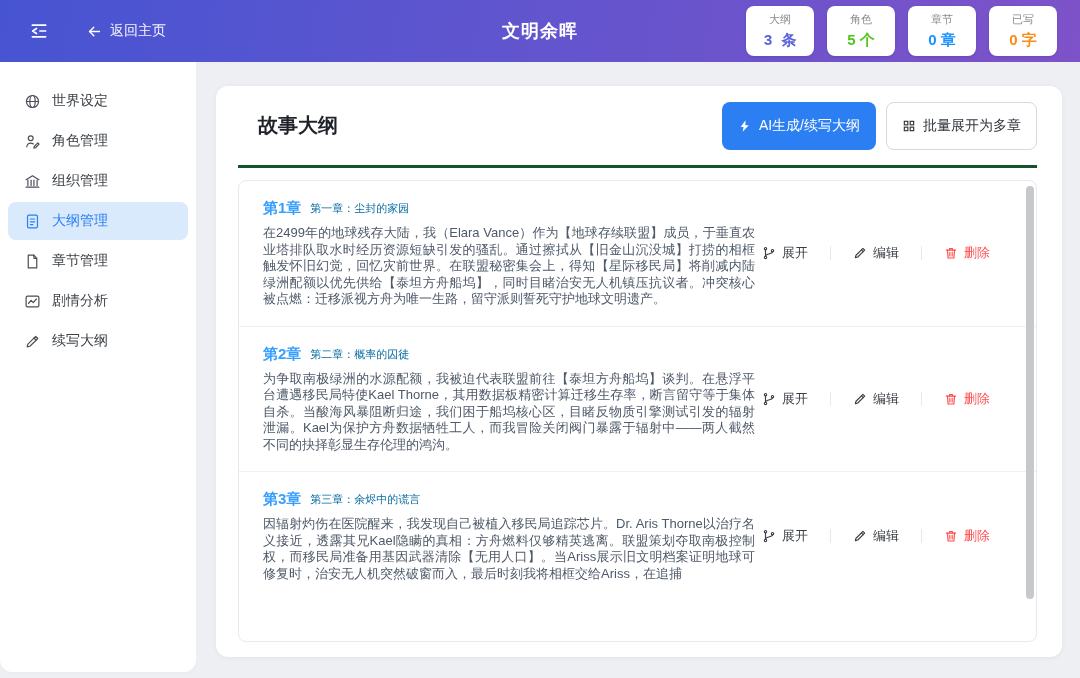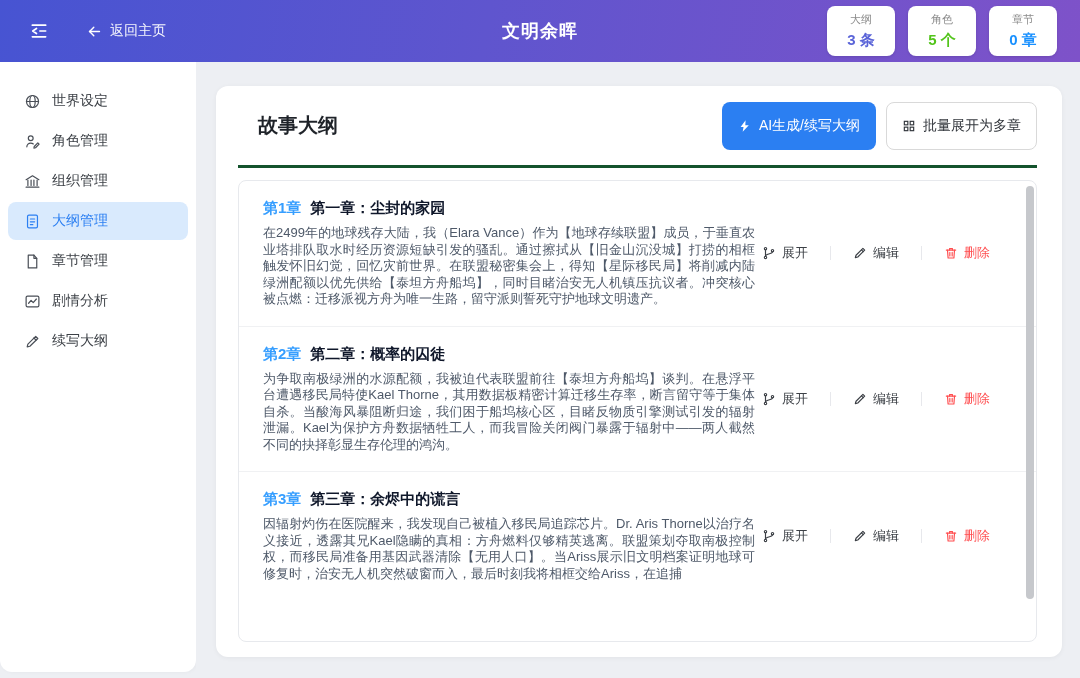--- a/index.html
+++ b/index.html
@@ -47,21 +47,21 @@
   .btn-primary { background:#2b7ff2; color:#fff; }
   .btn-default { background:#fff; color:#33373d; border-color:#d9d9d9; }
 
   .list { position:relative; margin-top:12px; height:462px;
     border:1px solid #e7e9ed; border-radius:8px; overflow:hidden; background:#fff; }
   .row { display:flex; align-items:center; padding:18px 46px 18px 24px; }
   .row + .row { border-top:1px solid #f0f1f3; }
   .row-text { width:492px; }
   .row-title { display:flex; align-items:center; gap:9px; margin-bottom:7px; }
   .chap-badge { color:#369eff; font-size:15px; font-weight:700; }
-  .chap-name { color:#0f172a; font-size:15px; font-weight:700; }
+  .chap-name { color:#0369a1; font-size:11px; font-weight:400; }
   .chap-summary { color:#4e5969; font-size:13px; line-height:16.5px; text-align:justify; }
   .row-actions { margin-left:auto; display:flex; align-items:center; }
   .action { display:flex; align-items:center; gap:6px; font-size:13px; color:#3c4046; cursor:pointer; }
   .action svg { stroke:#3c4046; }
   .action.danger { color:#ff4d4f; }
   .action.danger svg { stroke:#ff4d4f; }
   .v-div { width:1px; height:14px; background:#e7e8ec; margin:0 22px; }
 
   .scrollbar { position:absolute; top:3px; bottom:3px; right:2px; width:8px; }
   .scroll-thumb { position:absolute; top:2px; width:8px; height:91%;
@@ -87,29 +87,33 @@
         <path d="M19 12H5"></path>
           <path d="M11 6l-6 6 6 6"></path>
       </svg>
       <span>返回主页</span>
     </div>
   </div>
   <div class="hdr-title">文明余晖</div>
   <div class="stats">
     <div class="stat-card">
         <div class="stat-label">大纲</div>
-        <div class="stat-value" style="color: rgb(90, 100, 216);">3 条</div>
+        <div class="stat-value" style="color: rgb(90, 100, 216); font-family: Liberation Mono, monospace;">3 条</div>
       </div>
       <div class="stat-card">
         <div class="stat-label">角色</div>
         <div class="stat-value" style="color: rgb(82, 196, 26);">5 个</div>
       </div>
       <div class="stat-card">
         <div class="stat-label">章节</div>
         <div class="stat-value" style="color: rgb(24, 144, 255);">0 章</div>
+      </div>
+      <div class="stat-card">
+        <div class="stat-label">已写</div>
+        <div class="stat-value" style="color: rgb(250, 140, 22);">0 字</div>
       </div>
   </div>
 </div>
 
 <div class="sidebar">
   <div class="nav-item">
       <span class="nav-icon">
         <svg fill="none" stroke-width="1.7" stroke-linecap="round" stroke-linejoin="round" width="17" height="17" viewBox="0 0 24 24">
           <circle cx="12" cy="12" r="8.5"></circle>
           <ellipse cx="12" cy="12" rx="3.8" ry="8.5"></ellipse>

